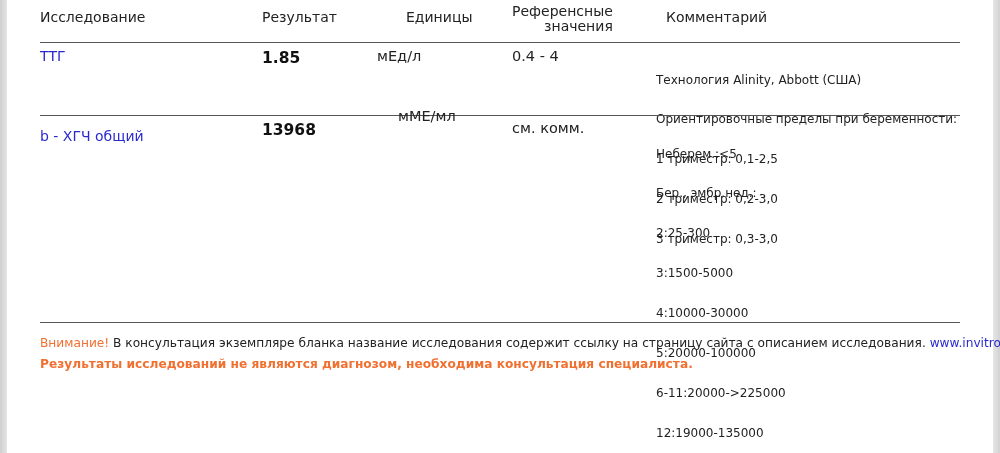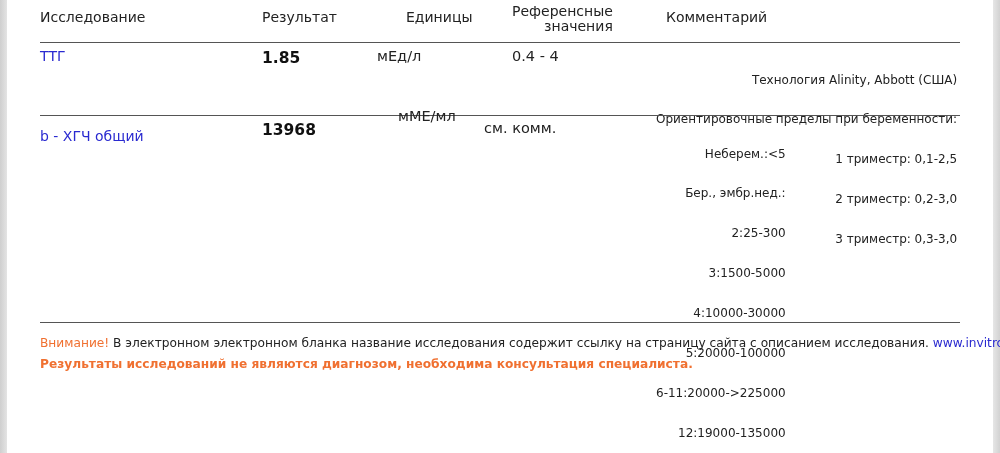--- a/index.html
+++ b/index.html
@@ -20,21 +20,21 @@
   .page { position:absolute; left:7px; top:0; width:986px; height:453px; background:#fff; }
 
   .hdr { position:absolute; font-size:14px; color:#222; line-height:15px; }
   .rule { position:absolute; left:33px; width:920px; height:0; border-top:1.5px solid #555; }
 
   .cell { position:absolute; }
   .name { font-size:14px; color:#2a2ad0; text-decoration:none; cursor:pointer; }
   .result { font-size:15.5px; font-weight:bold; color:#111;text-align:right; }
   .unit { font-size:14.5px; color:#222; }
   .ref { font-size:14.5px; color:#222; }
-  .comment { font-size:12px; line-height:13.3px; color:#222; white-space:pre;text-align:right; }
+  .comment { font-size:12px; line-height:13.3px; color:#222; white-space:pre; }
 
   .footer { position:absolute; left:33px; font-size:12.2px; line-height:15px; }
   .warn { color:#f07030; }
   .dark { color:#222; }
   .link { color:#2a2ad0; text-decoration:none; cursor:pointer; }
 </style>
 </head>
 <body>
 
 <div class="edge-left"></div>
@@ -66,21 +66,21 @@
       <div>3 триместр: 0,3-3,0</div>
     </div>
   </div>
 
   <div class="rule" style="top:115px;"></div>
 
   <div>
     <a class="cell name" style="left:33px; top:128px;">b - ХГЧ общий</a>
     <div class="cell result" style="left:255px; top:121px;">13968</div>
     <div class="cell unit" style="left:391px; top:108px;">мМЕ/мл</div>
-    <div class="cell ref" style="left:477px; top:120px;">см. комм.</div>
+    <div class="cell ref" style="left:505px; top:120px;">см. комм.</div>
     <div class="cell comment" style="left:649px; top:121px;">
       <div>Неберем.:&lt;5</div>
       <div>Бер., эмбр.нед.:</div>
       <div>2:25-300</div>
       <div>3:1500-5000</div>
       <div>4:10000-30000</div>
       <div>5:20000-100000</div>
       <div>6-11:20000-&gt;225000</div>
       <div>12:19000-135000</div>
       
@@ -89,17 +89,17 @@
       
       
       
       
     </div>
   </div>
 
   <div class="rule" style="top:322px;"></div>
 
   <div class="footer" style="top:336px; white-space:nowrap;">
-    <span class="warn">Внимание!</span><span class="dark"> В электронном электронном бланка название исследования содержит ссылку на страницу сайта с описанием исследования. </span><a class="link">www.invitro.ru</a>
+    <span class="warn">Внимание!</span><span class="dark"> В консультация экземпляре бланка название исследования содержит ссылку на страницу сайта с описанием исследования. </span><a class="link">www.invitro.ru</a>
   </div>
   <div class="footer warn" style="top:357px;font-weight:bold;">Результаты исследований не являются диагнозом, необходима консультация специалиста.</div>
 
 </div>
 
 </body></html>

